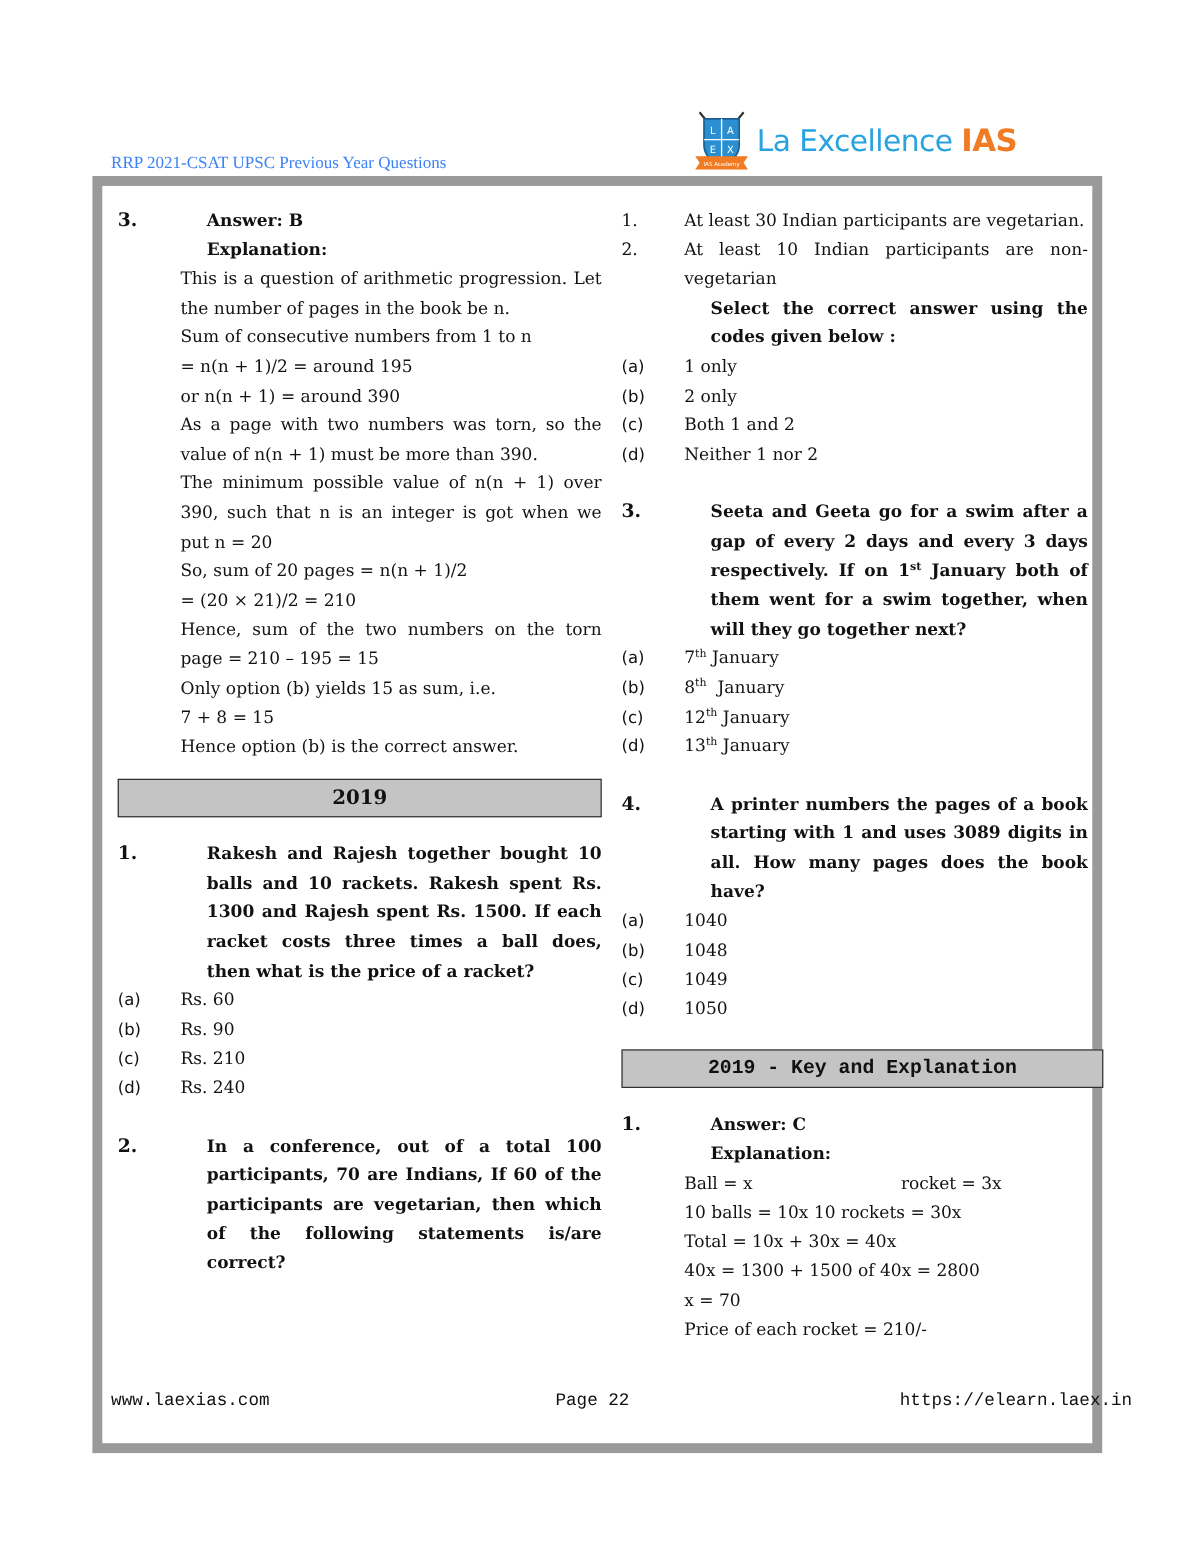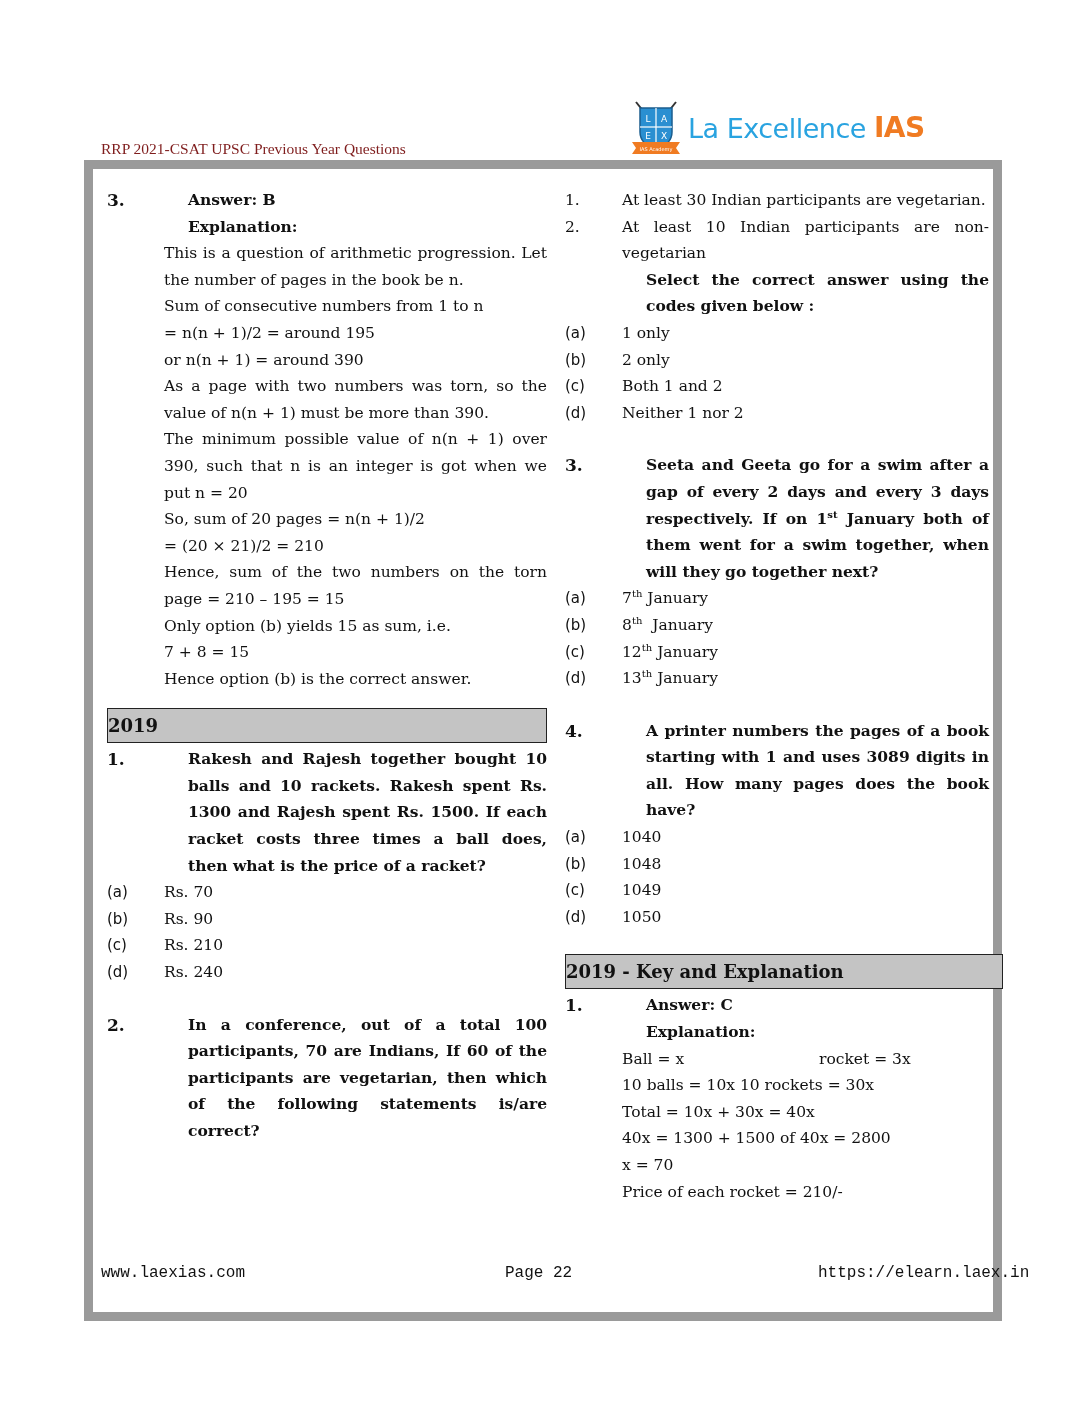--- a/index.html
+++ b/index.html
@@ -1,42 +1,42 @@
 <!DOCTYPE html>
 <html><head>
 <meta charset="utf-8">
 <style>
   html, body { margin: 0; padding: 0; background: #ffffff; }
   body { width: 1088px; height: 1408px; position: relative; overflow: hidden;
          font-family: "DejaVu Serif", "Liberation Serif", serif; color: #111; }
 
   .hdr-title { position: absolute; left: 101px; top: 140px; font-size: 15.5px;
-               font-family: "Liberation Serif", "DejaVu Serif", serif; color: #7f1d1d; }
+               font-family: "Liberation Serif", "DejaVu Serif", serif; color: #3b82f6; }
   .logo { position: absolute; left: 630px; top: 98px; height: 60px; display: flex; align-items: center; }
   .logo-shield { width: 52px; height: 60px; position: relative; }
   .logo-text { font-family: "DejaVu Sans", "Liberation Sans", sans-serif; font-size: 27px;
                color: #29a3e0; letter-spacing: -0.5px; margin-left: 6px; line-height: 1; }
   .logo-ias { color: #f07b22; font-weight: bold; font-size: 28px; margin-left: 8px; }
 
   .frame { position: absolute; left: 84px; top: 160px; width: 900px; height: 1143px;
            border: 9px solid #9a9a9a; background: #fff; }
 
   .col { position: absolute; top: 18px; font-size: 15.5px; line-height: 26.6px; }
   .col-left { left: 14px; width: 440px; }
   .col-right { left: 472px; width: 424px; }
 
   .row { display: flex; }
   .num { width: 57px; flex: 0 0 57px; }
   .num.b { font-weight: bold; font-size: 17px; }
   .txt { flex: 1; text-align: justify; text-align-last: left; }
   .bold { font-weight: bold; margin-left: 24px; }
   .opt-lbl { width: 57px; flex: 0 0 57px; font-family: "DejaVu Sans", "Liberation Sans", sans-serif; font-size: 15px; }
   .gap { height: 26px; }
-  .section-bar { background: #c4c4c4; border: 1.5px solid #222; text-align: left;
-                 font-weight: bold; font-size: 18px; height: 33px; line-height: 33px; margin: 10px 0 3px 0; }
+  .section-bar { background: #c4c4c4; border: 1.5px solid #222; text-align: center;
+                 font-weight: bold; font-size: 18px; height: 33px; line-height: 33px; margin: 10px 0 20px 0; }
   .sup { font-size: 10px; vertical-align: super; line-height: 0; }
 
   .footer { position: absolute; top: 1264px; font-size: 16px;
             font-family: Liberation Mono, monospace; color: #111; }
 </style>
 </head>
 <body>
 
 <div class="hdr-title">RRP 2021-CSAT UPSC Previous Year Questions</div>
 
@@ -84,21 +84,21 @@
     </div>
 
     <div class="section-bar" style="margin-top:16px;">2019</div>
 
     <div class="row">
       <div class="num b">1.</div>
       <div class="txt bold">Rakesh and Rajesh together bought 10 balls and 10 rackets. Rakesh spent Rs. 1300 and Rajesh spent Rs. 1500. If each racket costs three times a ball does, then what is the price of a racket?</div>
     </div>
     <div class="row">
       <div class="opt-lbl">(a)</div>
-      <div class="txt">Rs. 70</div>
+      <div class="txt">Rs. 60</div>
     </div>
     <div class="row">
       <div class="opt-lbl">(b)</div>
       <div class="txt">Rs. 90</div>
     </div>
     <div class="row">
       <div class="opt-lbl">(c)</div>
       <div class="txt">Rs. 210</div>
     </div>
     <div class="row">
@@ -183,21 +183,21 @@
     </div>
     <div class="row">
       <div class="opt-lbl">(c)</div>
       <div class="txt">1049</div>
     </div>
     <div class="row">
       <div class="opt-lbl">(d)</div>
       <div class="txt">1050</div>
     </div>
 
-    <div class="section-bar" style="margin-top:24px; margin-right:-14px;">2019 - Key and Explanation</div>
+    <div class="section-bar" style="margin-top:24px; margin-right:-14px;font-family:Liberation Mono, monospace;">2019 - Key and Explanation</div>
 
     <div class="row">
       <div class="num b">1.</div>
       <div class="txt">
         <div class="bold">Answer: C</div>
         <div class="bold">Explanation:</div>
         <div style="display:flex;">
           <span style="width:197px;">Ball = x</span>
           <span>rocket = 3x</span>
         </div>

